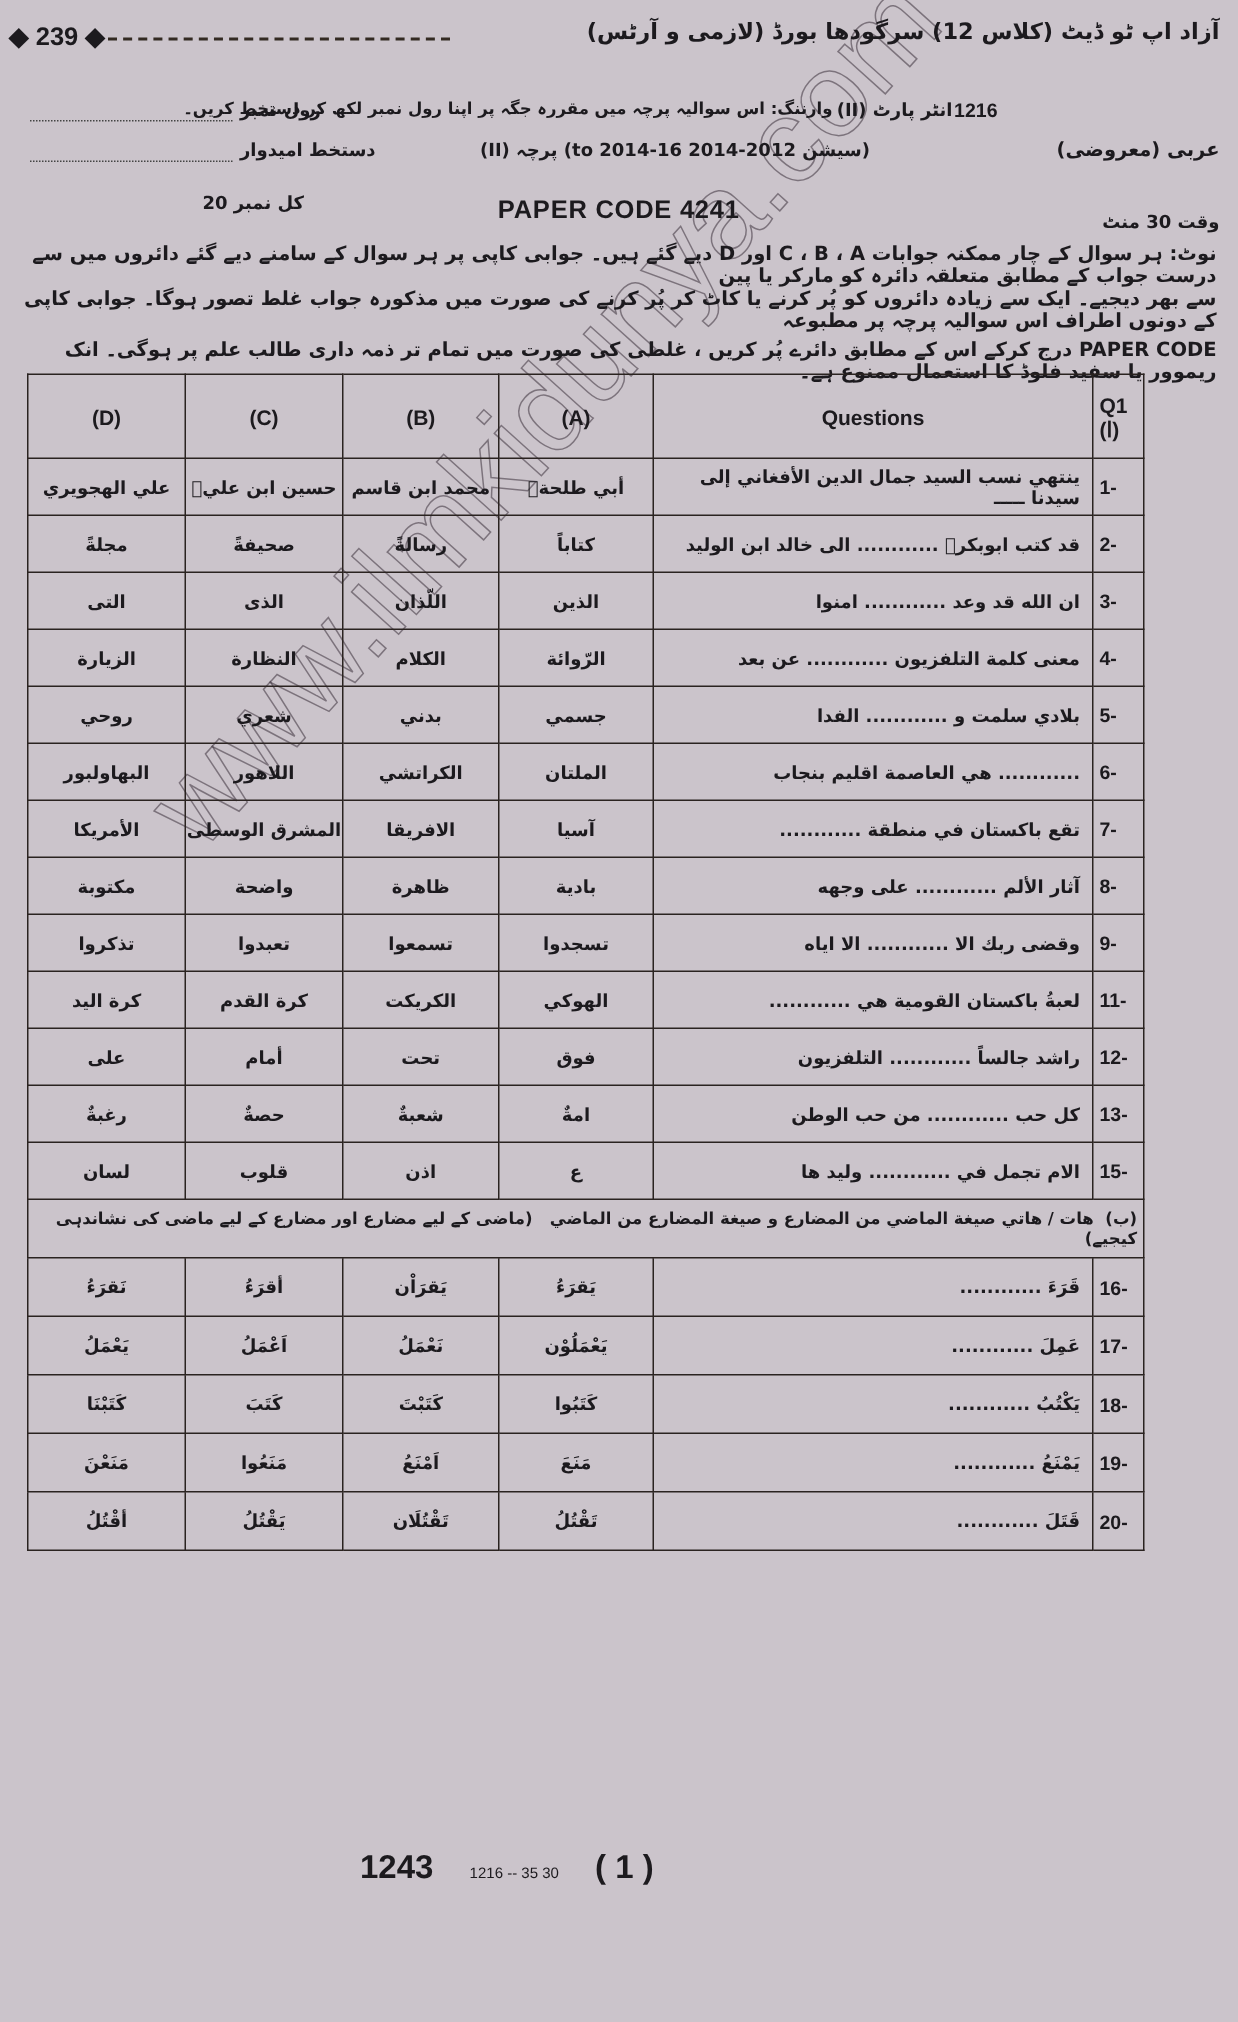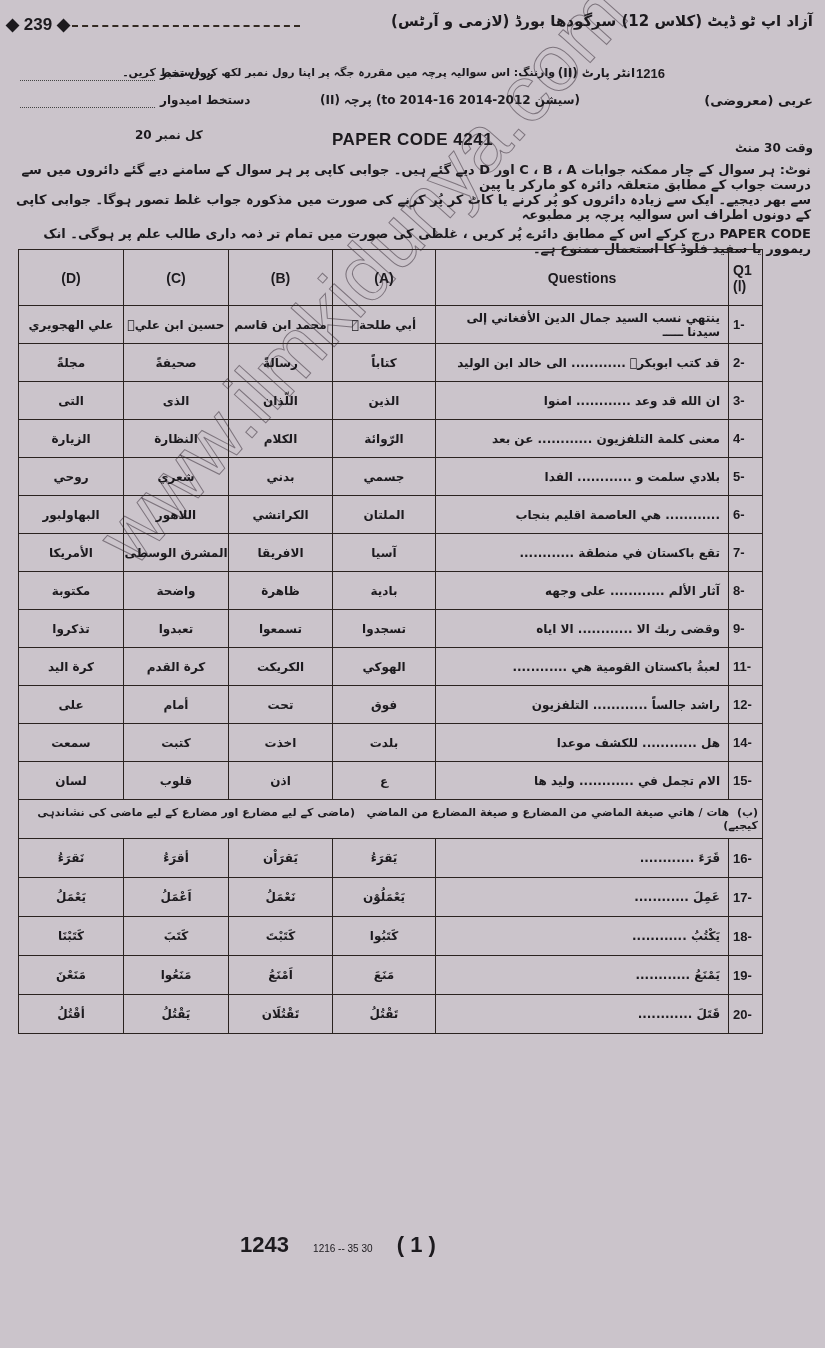--- a/index.html
+++ b/index.html
@@ -171,26 +171,26 @@
       </tr>
       <tr>
         <td class="opt">على</td>
         <td class="opt">أمام</td>
         <td class="opt">تحت</td>
         <td class="opt">فوق</td>
         <td class="q">راشد جالساً ............ التلفزيون</td>
         <td class="num">12-</td>
       </tr>
       <tr>
-        <td class="opt">سمعت</td>
-        <td class="opt">كتبت</td>
-        <td class="opt">اخذت</td>
-        <td class="opt">بلدت</td>
-        <td class="q">هل ............ للكشف موعدا</td>
-        <td class="num">14-</td>
+        <td class="opt">رغبةٌ</td>
+        <td class="opt">حصةٌ</td>
+        <td class="opt">شعبةٌ</td>
+        <td class="opt">امةٌ</td>
+        <td class="q">كل حب ............ من حب الوطن</td>
+        <td class="num">13-</td>
       </tr>
       <tr>
         <td class="opt">لسان</td>
         <td class="opt">قلوب</td>
         <td class="opt">اذن</td>
         <td class="opt">ع</td>
         <td class="q">الام تجمل في ............ وليد ها</td>
         <td class="num">15-</td>
       </tr>
     </tbody>

